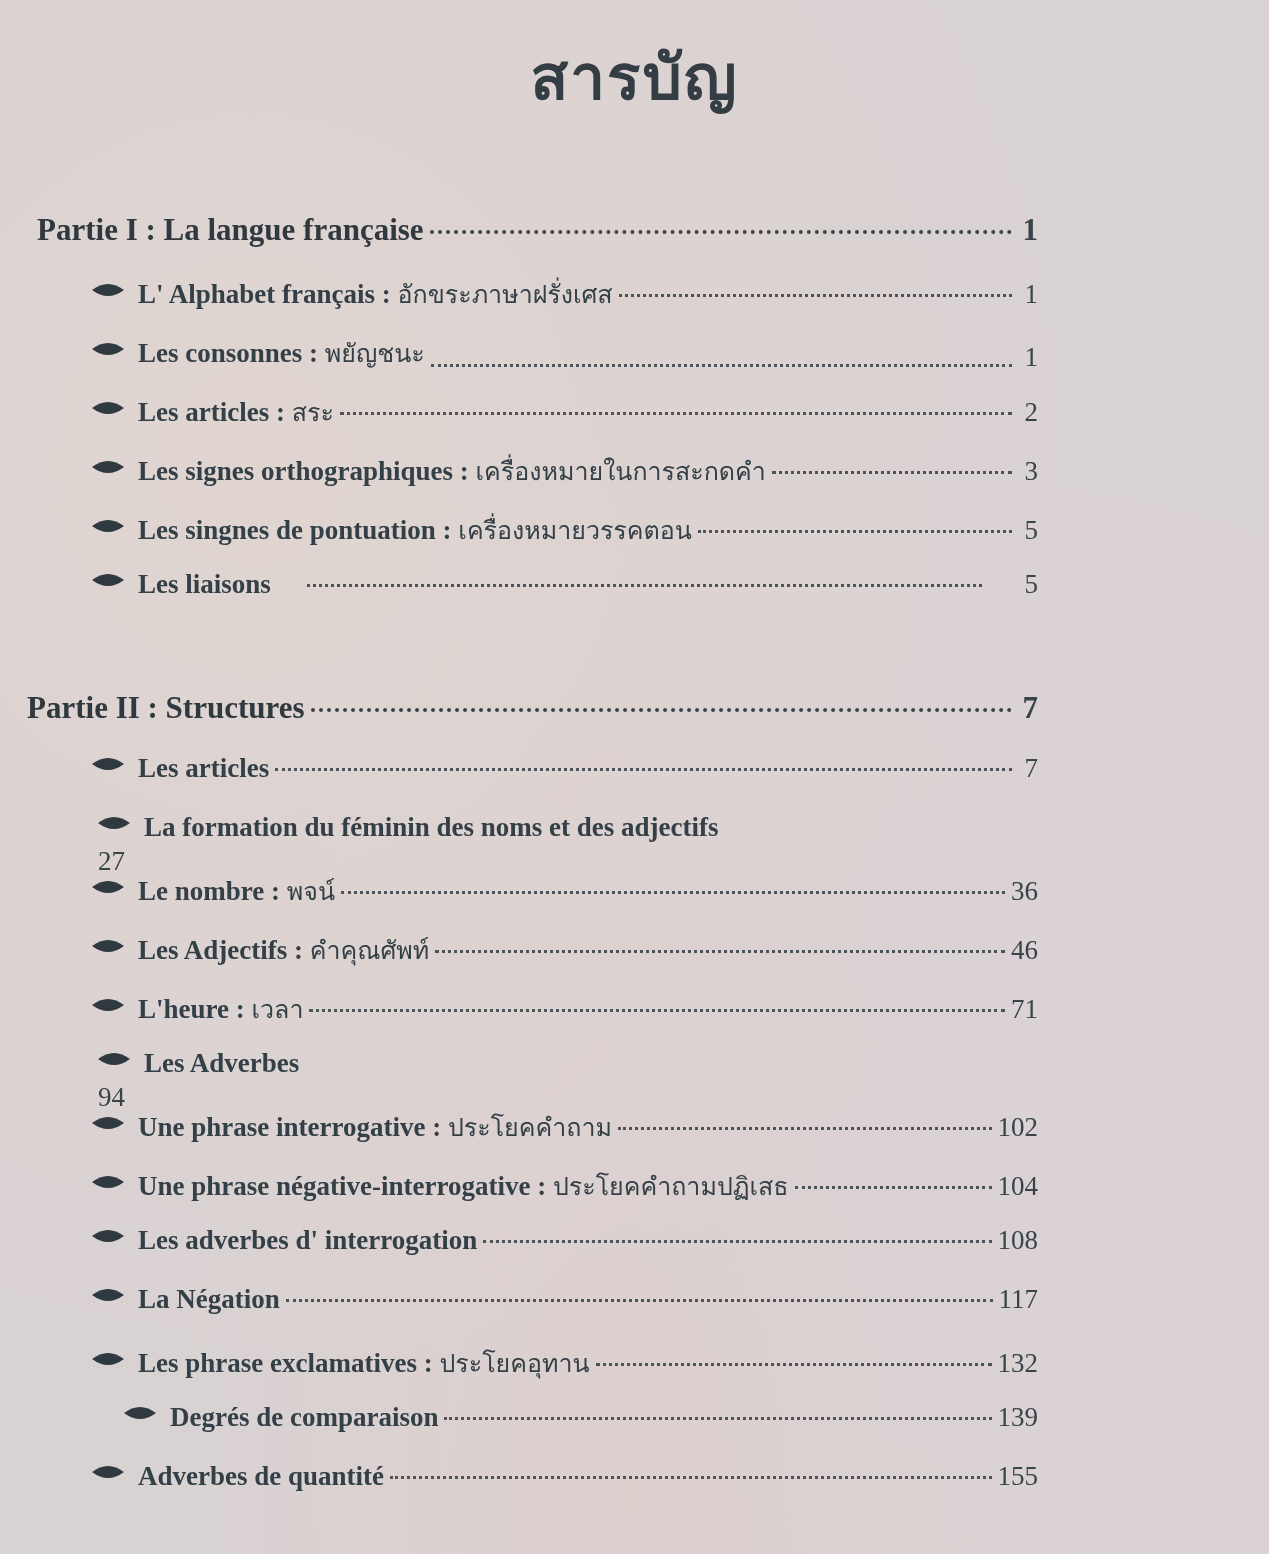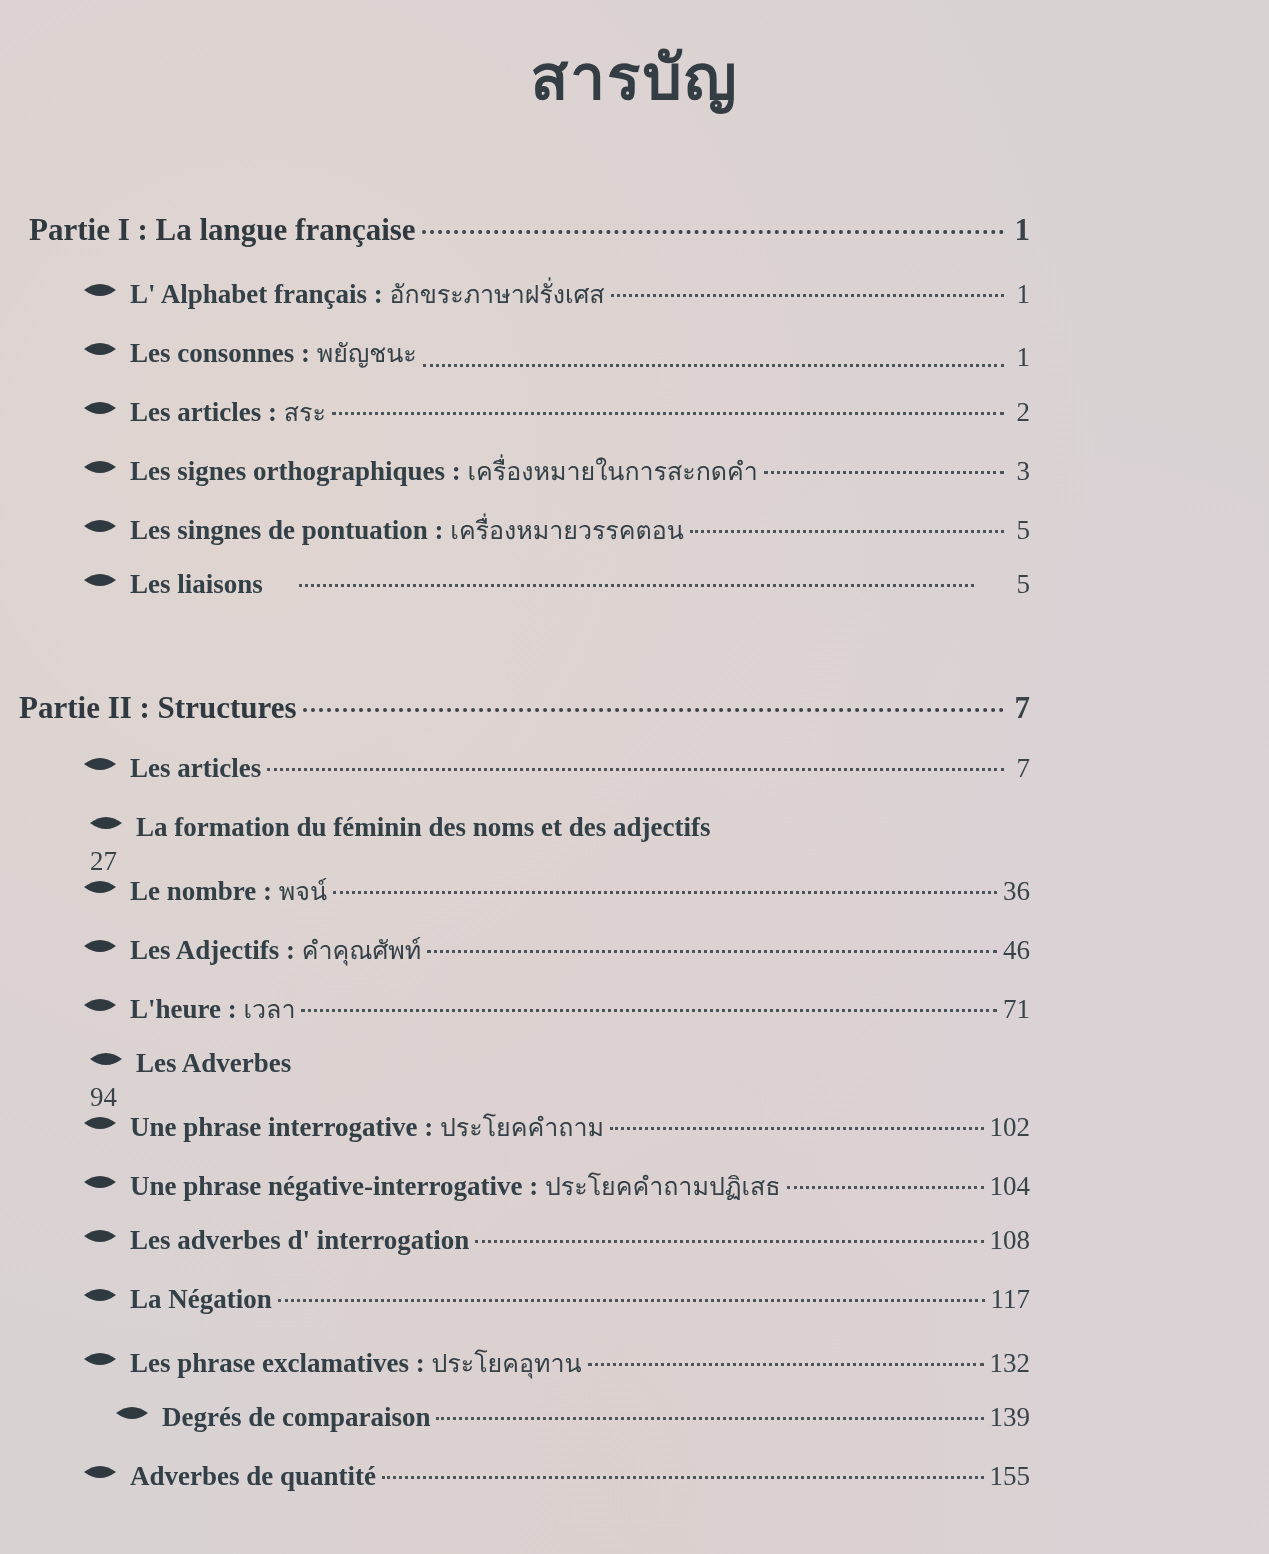--- a/index.html
+++ b/index.html
@@ -23,21 +23,21 @@
     width: 1269px;
     text-align: center;
     font-family: "DejaVu Sans", sans-serif;
     font-weight: bold;
     font-size: 62px;
     color: #343d44;
     letter-spacing: 2px;
   }
   .toc-row {
     position: absolute;
-    left: 4px;
+    left: 12px;
     width: 1062px;
     height: 40px;
     display: flex;
     align-items: baseline;
   }
   .toc-row.heading .label {
     font-weight: bold;
     font-size: 31px;
     color: #2f393f;
   }

